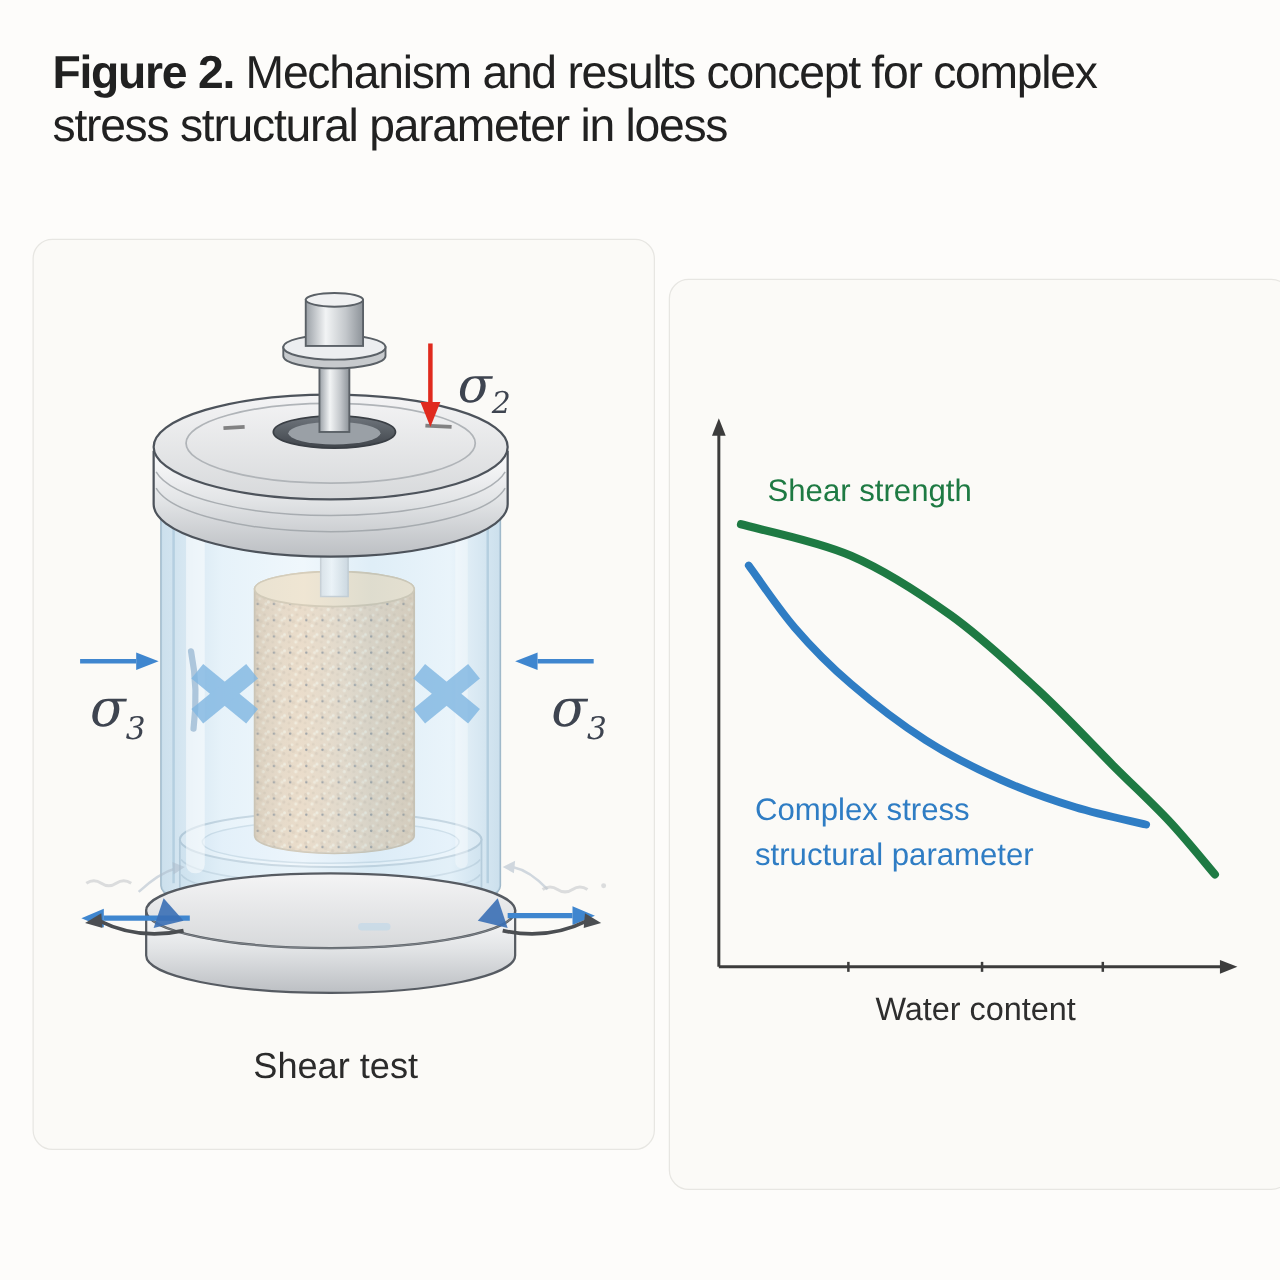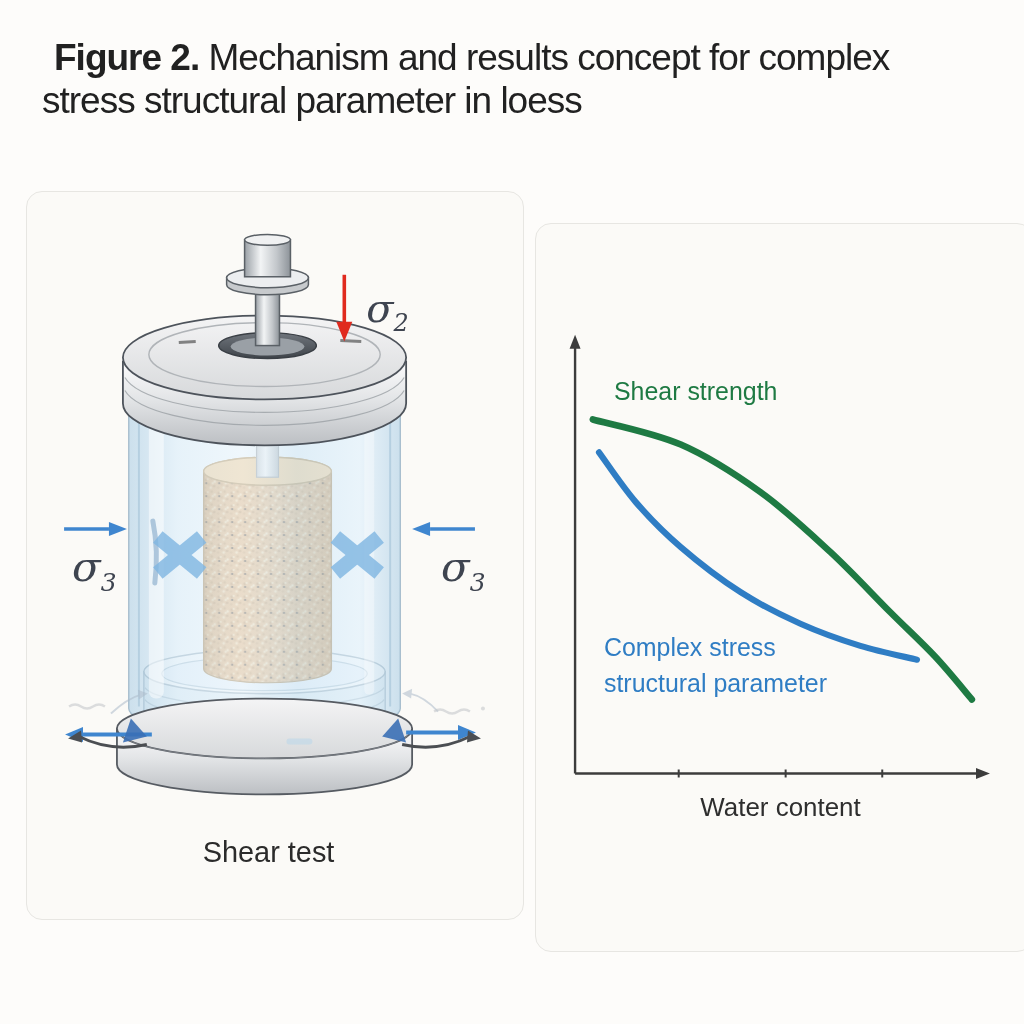--- a/index.html
+++ b/index.html
@@ -6,21 +6,21 @@
   body{
     width:1024px;height:1024px;position:relative;overflow:hidden;
     background:#fdfcfa;
     font-family:"Liberation Sans","DejaVu Sans",sans-serif;
   }
   .fig-title{
     position:absolute;left:42px;top:36px;max-width:888px;
     font-size:37px;line-height:1.17;letter-spacing:-1px;
     color:#212121;font-weight:400;
   }
-  .fig-title .bold{font-weight:700;margin-left:12px;}
+  .fig-title .bold{font-weight:700;}
   .card{
     position:absolute;top:191px;width:498px;height:729px;
     background:#fbfaf7;border:1px solid #e7e6e2;border-radius:16px;
     box-sizing:border-box;
   }
   .card.left{left:26px;}
   .card.right{left:535px;margin-top:32px;}
   .card svg{display:block;width:100%;height:100%;}
   text{font-family:"Liberation Sans","DejaVu Sans",sans-serif;}
   .sigma{font-family:"DejaVu Serif","Liberation Serif",serif;font-style:italic;}

